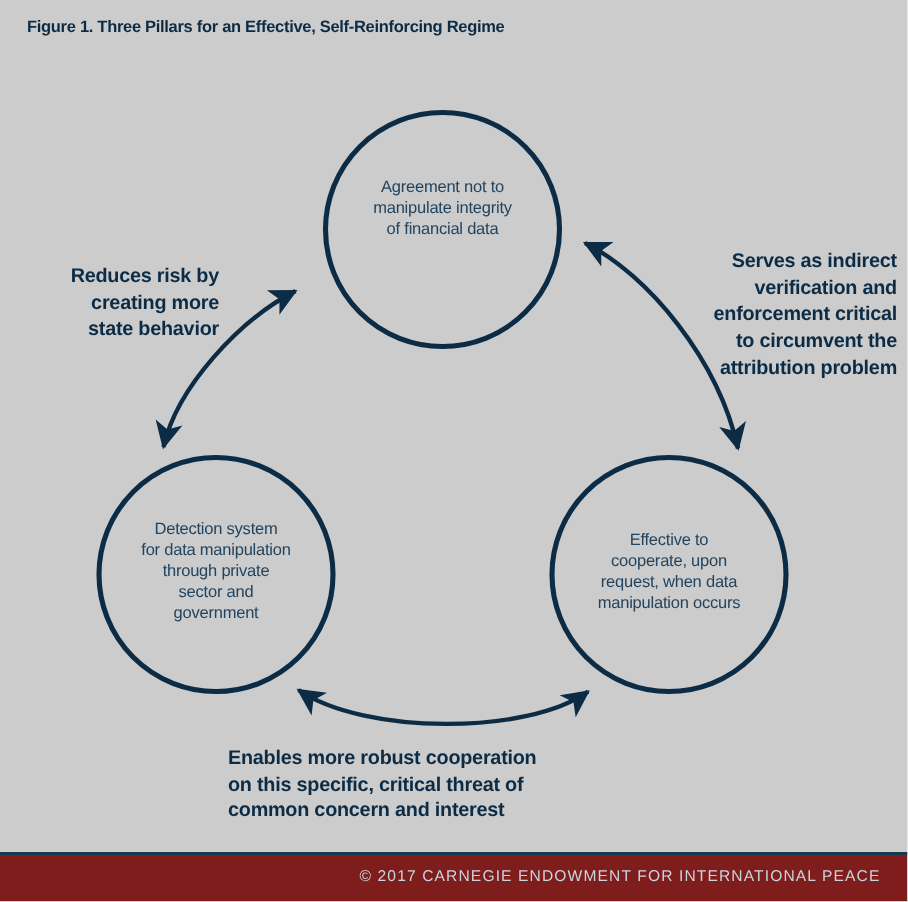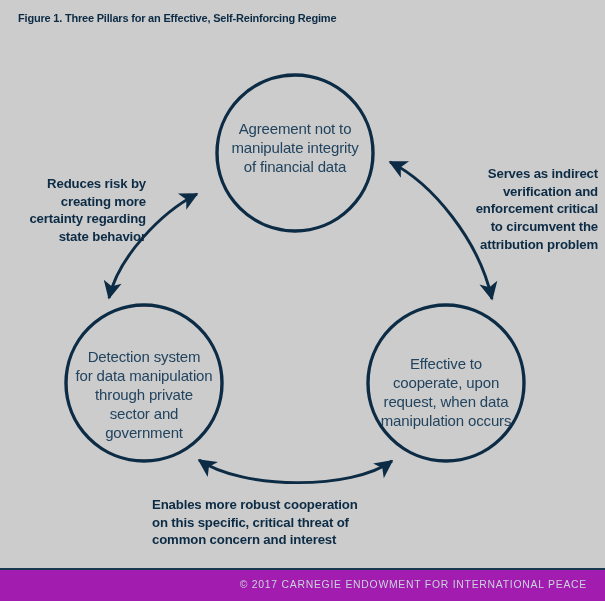--- a/index.html
+++ b/index.html
@@ -34,21 +34,21 @@
   #diagram-svg {
     position: absolute;
     left: 0;
     top: 0;
     width: 605px;
     height: 601px;
   }
   .circle-text {
     position: absolute;
     color: #22445f;
-    font-size: 15px;
+    font-size: 11px;
     font-weight: 400;
     line-height: 1.27;
     text-align: center;
     letter-spacing: -0.15px;
   }
   #circle-top-text   { left: 213px; top: 119px;  width: 164px; }
   #circle-left-text  { left: 62px;  top: 347px;  width: 164px; }
   #circle-right-text { left: 364px; top: 354px;  width: 164px; }
 
   .connector-label {
@@ -77,21 +77,21 @@
     width: 300px;
     text-align: left;
   }
 
   #footer-bar {
     position: absolute;
     left: 0;
     bottom: 0;
     width: 605px;
     height: 33px;
-    background: #a21caf;
+    background: #7f1d1d;
     border-top: 2px solid #18384f;
     box-sizing: border-box;
   }
   #footer-credit {
     position: absolute;
     right: 18px;
     top: 9px;
     color: #c9d4dc;
     font-size: 10.4px;
     letter-spacing: 0.75px;
@@ -141,21 +141,20 @@
   <div class="circle-text" id="circle-right-text">
     <div>Effective to</div>
     <div>cooperate, upon</div>
     <div>request, when data</div>
     <div>manipulation occurs</div>
   </div>
 
   <div class="connector-label" id="label-left">
     <div>Reduces risk by</div>
     <div>creating more</div>
-    <div>certainty regarding</div>
     <div>state behavior</div>
   </div>
 
   <div class="connector-label" id="label-right">
     <div>Serves as indirect</div>
     <div>verification and</div>
     <div>enforcement critical</div>
     <div>to circumvent the</div>
     <div>attribution problem</div>
   </div>

